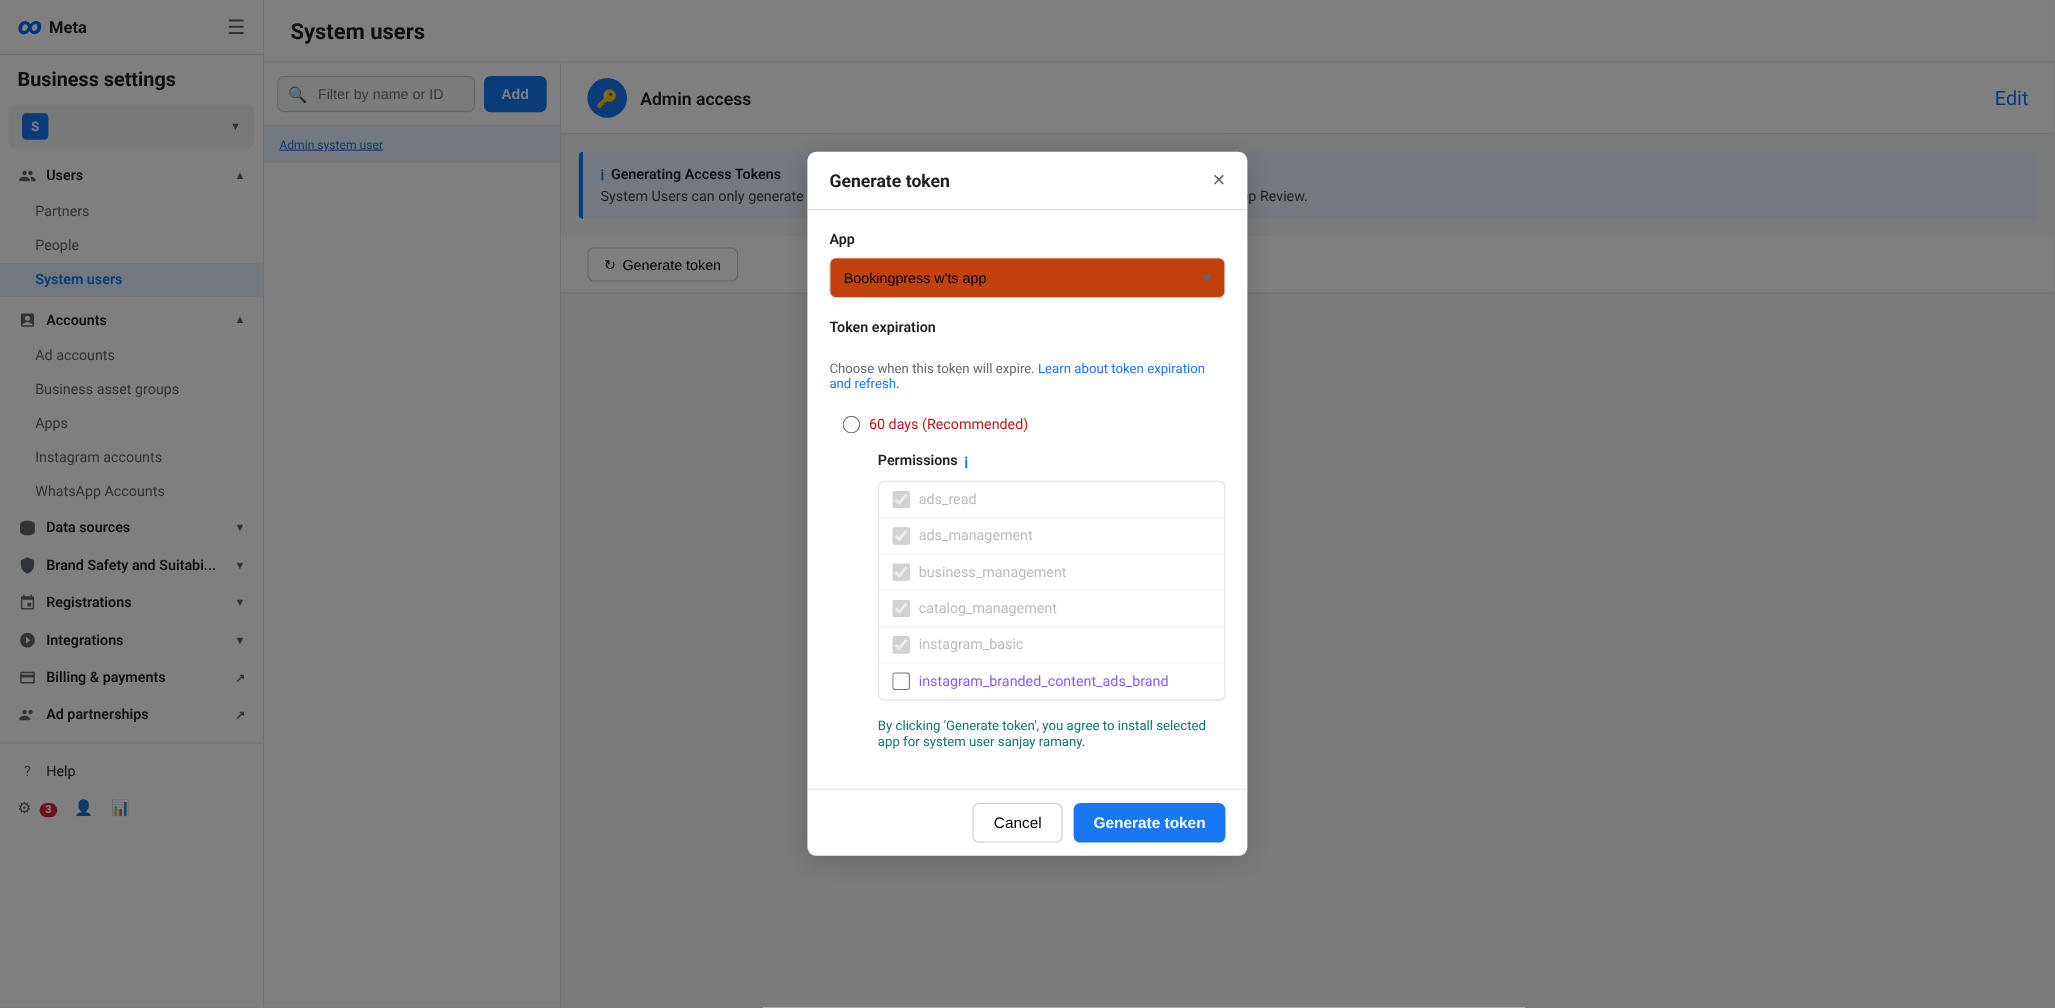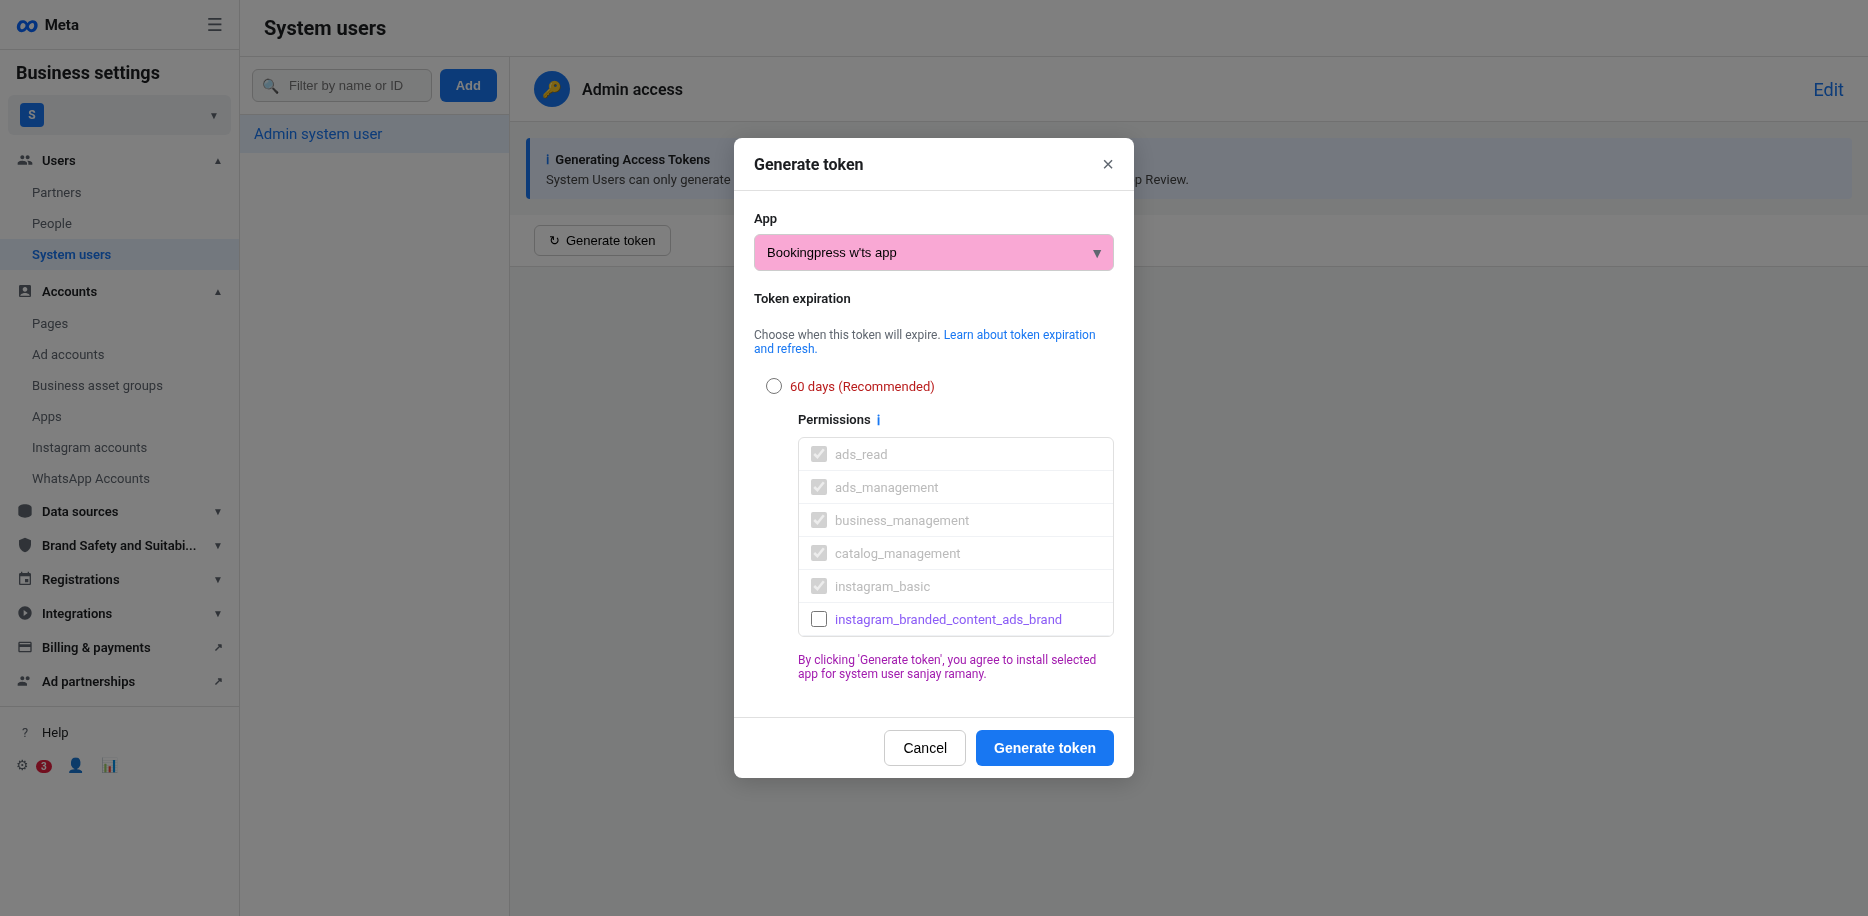--- a/index.html
+++ b/index.html
@@ -34,21 +34,21 @@
 
     .content-area { display: flex; flex: 1; overflow: hidden; }
 
     
     .list-panel { width: 270px; border-right: 1px solid #e0e0e0; background: #fff; display: flex; flex-direction: column; flex-shrink: 0; }
     .list-toolbar { padding: 12px; display: flex; gap: 8px; border-bottom: 1px solid #e0e0e0; }
     .search-input-wrap { position: relative; flex: 1; }
     .search-input { width: 100%; padding: 8px 12px 8px 36px; border: 1px solid #ccc; border-radius: 6px; font-size: 13px; outline: none; background: #f5f6f7; }
     .search-icon-inner { position: absolute; left: 10px; top: 50%; transform: translateY(-50%); color: #606770; font-size: 14px; }
     .add-btn { background: #1877f2; color: #fff; border: none; border-radius: 6px; padding: 8px 16px; font-size: 13px; font-weight: 600; cursor: pointer; white-space: nowrap; }
-    .list-item-row { padding: 10px 14px; cursor: pointer; font-size: 15px; color: #1c1e21; }
+    .list-item-row { padding: 10px 14px; cursor: pointer; font-size: 11px; color: #1c1e21; text-decoration: underline; }
     .list-item-row.selected { background: #e7f0fd; color: #1877f2; }
 
     
     .detail-panel { flex: 1; background: #f5f6f7; overflow-y: auto; }
     .detail-header { background: #fff; padding: 14px 24px; display: flex; align-items: center; justify-content: space-between; border-bottom: 1px solid #e0e0e0; }
     .detail-header-left { display: flex; align-items: center; gap: 12px; }
     .detail-icon { width: 36px; height: 36px; background: #1877f2; border-radius: 50%; display: flex; align-items: center; justify-content: center; color: #fff; font-size: 16px; }
     .detail-title { font-size: 16px; font-weight: 600; color: #1c1e21; }
     .edit-link { color: #1877f2; font-size: 18px; cursor: pointer; text-decoration: none; }
 
@@ -63,41 +63,41 @@
     .overlay { position: fixed; top: 0; left: 0; width: 100%; height: 100%; background: rgba(0,0,0,0.5); z-index: 100; display: flex; align-items: center; justify-content: center; }
 
     
     .modal { background: #fff; border-radius: 8px; width: 400px; max-width: 96vw; box-shadow: 0 4px 24px rgba(0,0,0,0.18); overflow: hidden; }
     .modal-header { padding: 16px 20px; display: flex; align-items: center; justify-content: space-between; border-bottom: 1px solid #e0e0e0; }
     .modal-title { font-size: 16px; font-weight: 700; color: #1c1e21; }
     .modal-close { cursor: pointer; color: #606770; font-size: 20px; background: none; border: none; line-height: 1; }
     .modal-body { padding: 20px; }
     .modal-label { font-size: 13px; font-weight: 600; color: #1c1e21; margin-bottom: 8px; }
     .modal-select-wrap { position: relative; margin-bottom: 20px; }
-    .modal-select { width: 100%; padding: 10px 36px 10px 12px; border: 1px solid #ccc; border-radius: 6px; font-size: 13px; appearance: none; background: #f9a8d4; cursor: pointer; outline: none; }
+    .modal-select { width: 100%; padding: 10px 36px 10px 12px; border: 1px solid #ccc; border-radius: 6px; font-size: 13px; appearance: none; background: #c2410c; cursor: pointer; outline: none; }
     .select-chevron { position: absolute; right: 10px; top: 50%; transform: translateY(-50%); color: #606770; pointer-events: none; }
 
     .token-expiration-label { font-size: 13px; font-weight: 600; color: #1c1e21; margin-bottom: 22px; }
     .token-expiration-sub { font-size: 12px; color: #606770; margin-bottom: 12px; }
     .token-expiration-sub a { color: #1877f2; text-decoration: none; }
 
     .radio-row { display: flex; align-items: center; gap: 8px; padding: 8px 10px; border-radius: 4px; cursor: pointer; margin-bottom: 6px; border: 2px solid transparent; }
     .radio-row.highlighted { border: 2px solid #e41e3f; border-radius: 4px; }
     .radio-row input[type="radio"] { accent-color: #1877f2; width: 16px; height: 16px; cursor: pointer; }
     .radio-label { font-size: 13px; color: #b91c1c; }
 
     .permissions-label { font-size: 13px; font-weight: 600; color: #1c1e21; margin-bottom: 8px; display: flex; align-items: center; gap: 6px; }
     .permissions-list { border: 1px solid #e0e0e0; border-radius: 6px; max-height: 200px; overflow-y: auto; margin-bottom: 16px; }
     .perm-row { display: flex; align-items: center; gap: 8px; padding: 8px 12px; border-bottom: 1px solid #f0f2f5; font-size: 13px; }
     .perm-row:last-child { border-bottom: none; }
     .perm-checkbox { width: 16px; height: 16px; accent-color: #1877f2; }
     .perm-name { color: #8b5cf6; }
     .perm-name.disabled { color: #bbb; }
 
-    .consent-text { font-size: 12px; color: #a21caf; margin-bottom: 16px; }
+    .consent-text { font-size: 12px; color: #0f766e; margin-bottom: 16px; }
 
     .modal-footer { padding: 12px 20px; border-top: 1px solid #e0e0e0; display: flex; justify-content: flex-end; gap: 10px; }
     .cancel-btn { background: #fff; border: 1px solid #ccc; border-radius: 6px; padding: 9px 18px; font-size: 14px; cursor: pointer; font-weight: 500; }
     .generate-btn { background: #1877f2; color: #fff; border: none; border-radius: 6px; padding: 9px 18px; font-size: 14px; font-weight: 600; cursor: pointer; }
     .info-icon { color: #1877f2; font-size: 14px; }
   </style>
 </head>
 <body>
 
 <div class="sidebar">
@@ -141,23 +141,20 @@
     <div class="nav-item section-header">
       <span class="nav-icon">
         <svg viewBox="0 0 24 24" fill="currentColor">
             <path d="M19 3H5c-1.1 0-2 .9-2 2v14c0 1.1.9 2 2 2h14c1.1 0 2-.9 2-2V5c0-1.1-.9-2-2-2zm-7 3c1.93 0 3.5 1.57 3.5 3.5S13.93 13 12 13s-3.5-1.57-3.5-3.5S10.07 6 12 6zm7 13H5v-.23c0-.62.28-1.2.76-1.58C7.47 15.82 9.64 15 12 15s4.53.82 6.24 2.19c.48.38.76.97.76 1.58V19z"></path>
           </svg>
       </span>
       <span>Accounts</span>
       <span class="expand-icon">▲</span>
     </div>
     <div class="nav-item sub-item">
-      <span>Pages</span>
-    </div>
-    <div class="nav-item sub-item">
       <span>Ad accounts</span>
     </div>
     <div class="nav-item sub-item">
       <span>Business asset groups</span>
     </div>
     <div class="nav-item sub-item">
       <span>Apps</span>
     </div>
     <div class="nav-item sub-item">
       <span>Instagram accounts</span>

